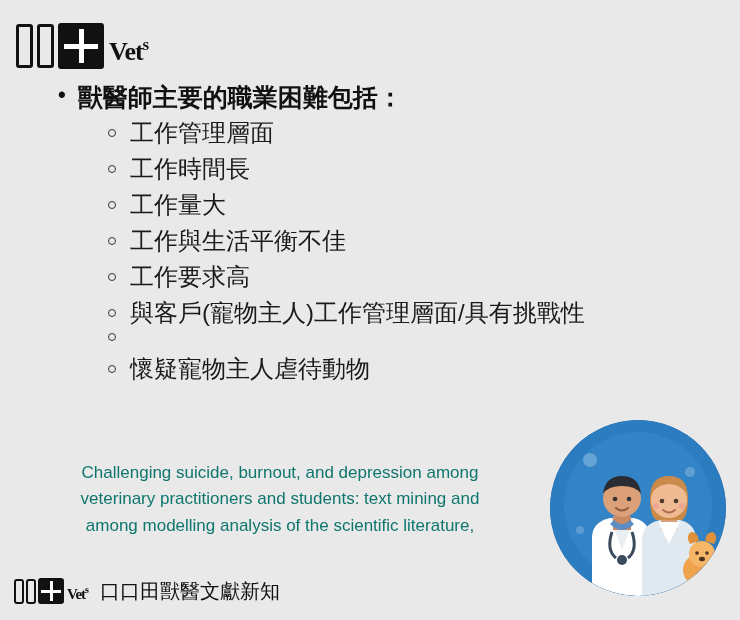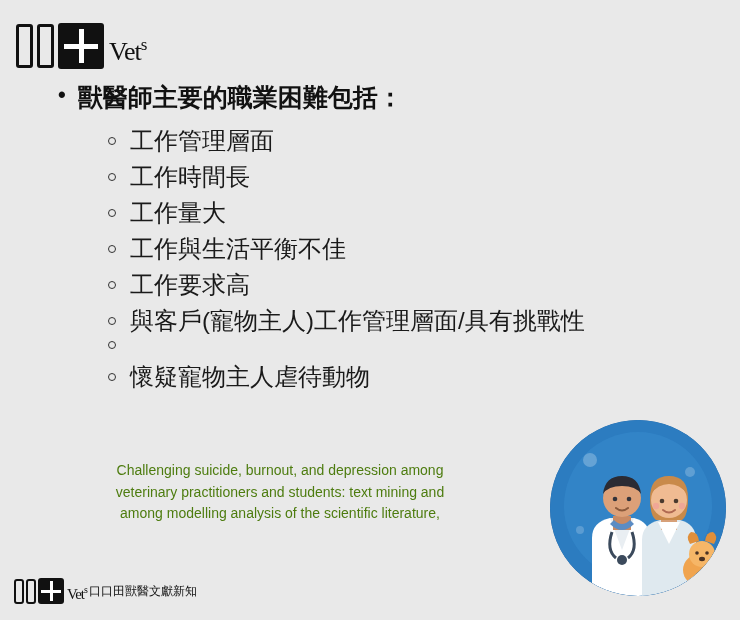--- a/index.html
+++ b/index.html
@@ -58,21 +58,21 @@
     position: absolute;
     top: 50%;
     left: 6px;
     height: 5px;
     width: 34px;
     margin-top: -2.5px;
     background: #fff;
   }
   .logo-word {
     font-family: "Liberation Serif", serif;
-    font-weight: normal;
+    font-weight: bold;
     font-size: 26px;
     color: #111;
     margin-left: 5px;
     letter-spacing: -1px;
     line-height: 1;
     transform: translateY(4px);
   }
   .logo-word .small {
     font-size: 17px;
     vertical-align: super;
@@ -96,21 +96,21 @@
   .bullet-main .dot {
     font-size: 22px;
     line-height: 1.2;
     margin-right: 12px;
   }
   .bullet-main .txt {
     line-height: 1.25;
   }
 
   .sub-list {
-    margin-top: 10px;
+    margin-top: 2px;
   }
   .sub-item {
     display: flex;
     align-items: baseline;
     margin-left: 108px;
     font-size: 24px;
     color: #1a1a1a;
     line-height: 1.0;
     padding: 6px 0;
   }
@@ -125,22 +125,22 @@
     transform: translateY(-4px);
   }
 
   
   .citation {
     position: absolute;
     left: 0;
     top: 460px;
     width: 560px;
     text-align: center;
-    font-size: 14px;
-    color: #4d7c0f;
+    font-size: 17px;
+    color: #0f766e;
     line-height: 1.55;
   }
 
   
   .illustration {
     position: absolute;
     right: 14px;
     top: 420px;
     width: 176px;
     height: 176px;
@@ -185,23 +185,23 @@
   }
   .logo-bottom .logo-word {
     font-size: 15px;
     margin-left: 3px;
     transform: translateY(2px);
   }
   .logo-bottom .logo-word .small {
     font-size: 10px;
   }
   .logo-bottom .brand-text {
-    font-size: 12px;
+    font-size: 20px;
     color: #111;
-    margin-left: 2px;
+    margin-left: 12px;
     white-space: nowrap;
   }
 </style>
 </head>
 <body>
 
 <div class="logo-top">
   <div class="logo-bar"></div>
   <div class="logo-bar second"></div>
   <div class="logo-cross"></div>

